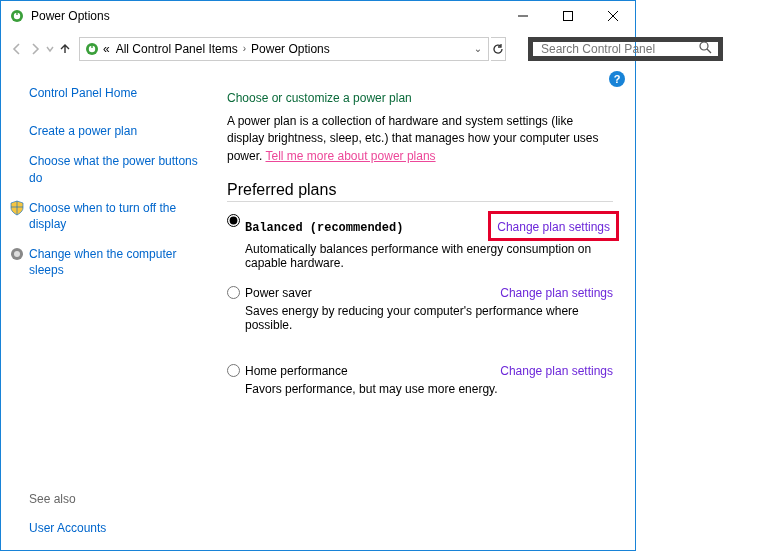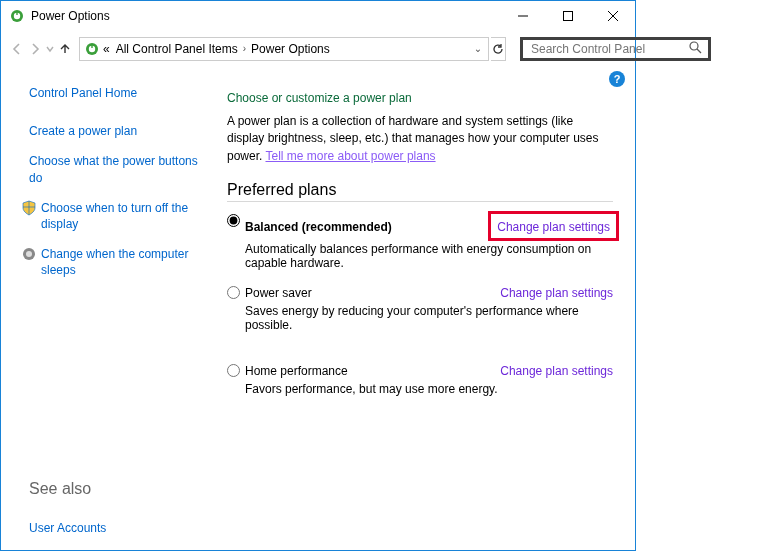--- a/index.html
+++ b/index.html
@@ -10,43 +10,43 @@
   .titlebar .title { font-size: 12px; color: #000; flex: 1; }
   .titlebar .winbtn { width: 45px; height: 29px; display: flex; align-items: center; justify-content: center; }
   .navbar { height: 35px; display: flex; align-items: center; padding: 0 8px; gap: 2px; }
   .navbtn { width: 24px; height: 24px; display: flex; align-items: center; justify-content: center; border-radius: 2px; }
   .navbtn.disabled { opacity: 0.45; }
   .addrwrap { display: flex; align-items: center; border: 1px solid #ccc; height: 24px; margin-left: 4px; flex: 0 0 auto; padding: 0 2px 0 4px; }
   .addrwrap .crumb { font-size: 12px; color: #000; padding: 0 3px; }
   .addrwrap .sep { font-size: 10px; color: #555; padding: 0 2px; }
   .addrwrap .drop { width: 16px; text-align: center; color: #555; font-size: 10px; }
   .refresh { width: 24px; height: 24px; border: 1px solid #ccc; border-left: none; display: flex; align-items: center; justify-content: center; }
-  .searchwrap { flex: 1; margin-left: 12px; border: 3px solid #404040; height: 24px; display: flex; align-items: center; padding: 0 6px; }
+  .searchwrap { flex: 1; margin-left: 20px; border: 5px solid #404040; height: 24px; display: flex; align-items: center; padding: 0 6px; }
   .searchwrap input { border: none; outline: none; flex: 1; font-size: 12px; color: #555; background: transparent; }
   .content { position: absolute; top: 66px; left: 0; right: 0; bottom: 0; display: flex; }
   .sidebar { width: 210px; padding: 18px 8px 10px 28px; position: relative; }
   .sidebar a { display: block; font-size: 12px; color: #0066cc; text-decoration: none; margin-bottom: 14px; line-height: 1.35; }
-  .sidebar .withicon { position: relative; padding-left: 0; margin-left: 12px; }
+  .sidebar .withicon { position: relative; padding-left: 0; margin-left: 0; }
   .sidebar .sideicon { position: absolute; left: -20px; top: 0; width: 16px; height: 16px; }
-  .seealso { position: absolute; bottom: 52px; left: 28px; font-size: 16px; color: #666; }
+  .seealso { position: absolute; bottom: 44px; left: 28px; font-size: 12px; color: #666; }
   .bottomlink { position: absolute; bottom: 0; left: 28px; font-size: 12px; color: #0066cc; }
   .main { flex: 1; padding: 10px 22px 10px 16px; position: relative; }
   .helpicon { position: absolute; top: 4px; right: 10px; width: 16px; height: 16px; border-radius: 50%; background: #1883d7; color: #fff; font-size: 11px; font-weight: bold; display: flex; align-items: center; justify-content: center; }
   .h1 { color: #0a6a3a; font-size: 12px; font-weight: 400; margin: 14px 0 8px; }
   .subtext { font-size: 12px; color: #000; line-height: 1.45; }
-  .subtext a { color: #8b5cf6; text-decoration: underline; }
+  .subtext a { color: #ec4899; text-decoration: underline; }
   .group { margin-top: 16px; }
   .grouphdr { font-size: 16px; color: #000; border-bottom: 1px solid #d8d8d8; padding-bottom: 2px; margin-bottom: 10px; display: flex; align-items: center; }
   .grouphdr .spacer { flex: 1; }
   .expandbtn { width: 18px; height: 18px; border: 1px solid #ccc; border-radius: 50%; display: flex; align-items: center; justify-content: center; font-size: 10px; color: #777; }
   .plan { padding: 2px 0 14px 18px; position: relative; }
   .plan .radio { position: absolute; left: 0; top: 2px; width: 13px; height: 13px; }
   .plan .row1 { display: flex; align-items: baseline; }
   .plan .name { font-size: 12px; color: #000; }
-  .plan .name.bold { font-weight: 600; }
+  .plan .name.bold { font-weight: 600; font-family: Liberation Mono, monospace; }
   .plan .desc { font-size: 12px; color: #000; margin-top: 4px; }
   .plan .change { font-size: 12px; color: #6d28d9; text-decoration: none; margin-left: auto; }
   .highlight { border: 3px solid #e4002b; padding: 3px 6px; margin: -3px -6px; display: inline-block; }
   input[type=radio] { accent-color: #000; margin:0; }
 </style>
 </head>
 <body>
 
 <div class="window">
 

